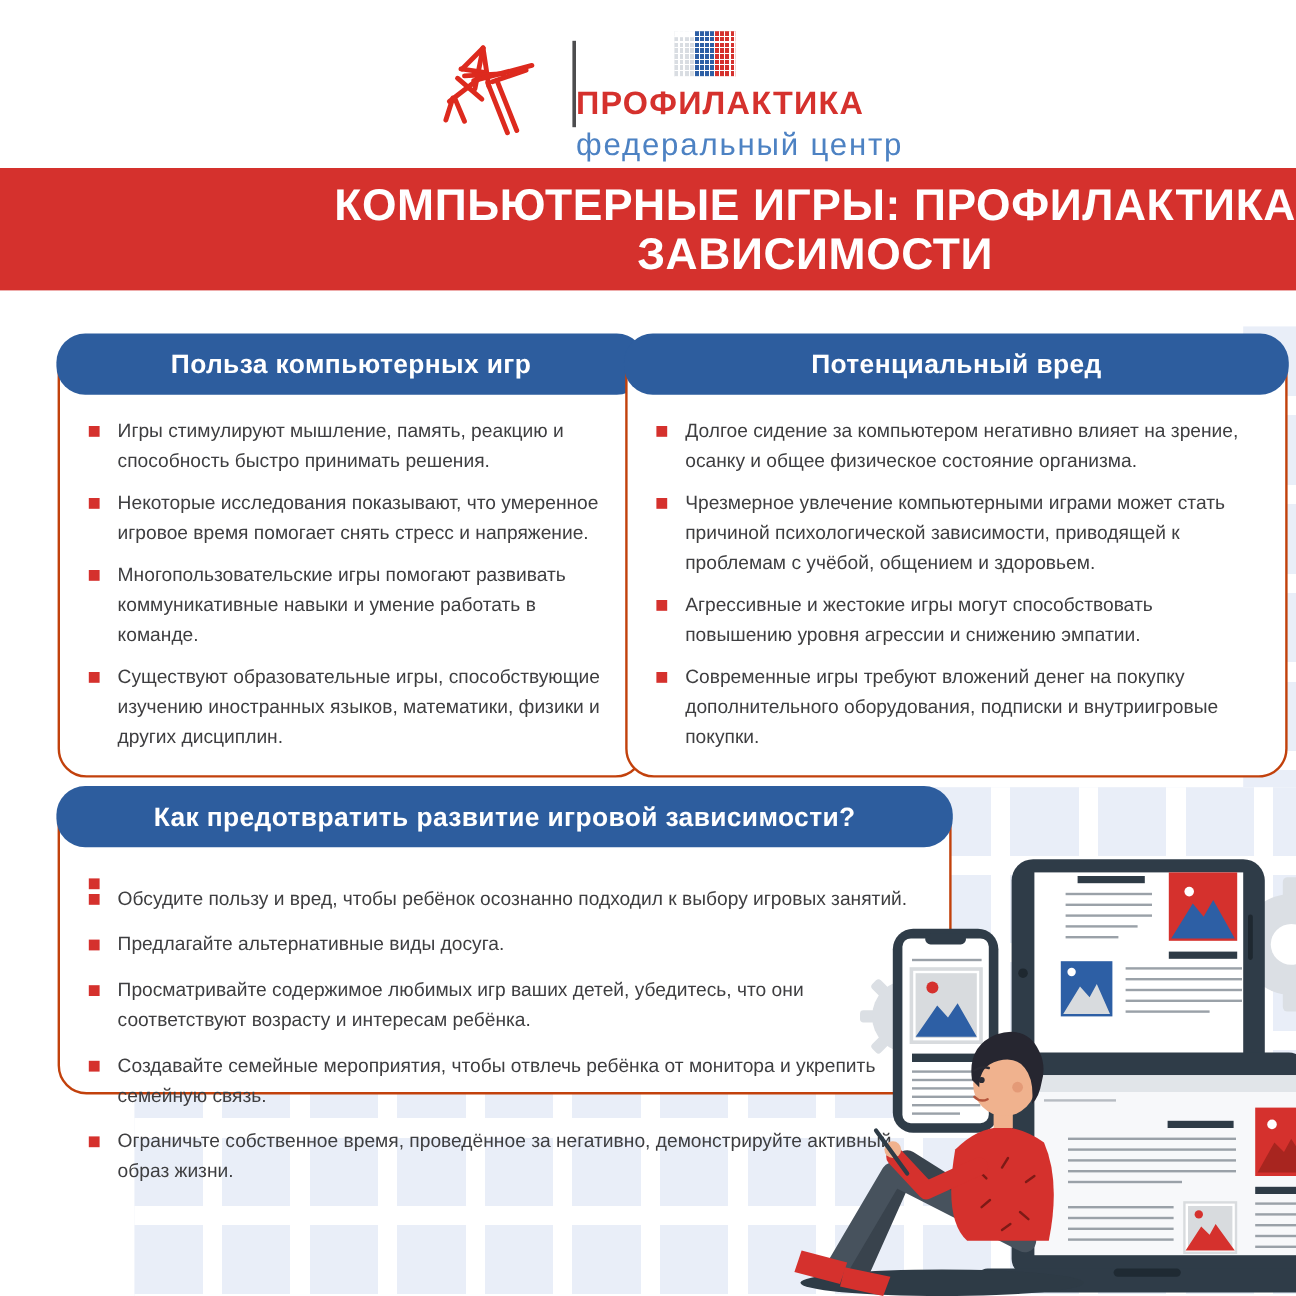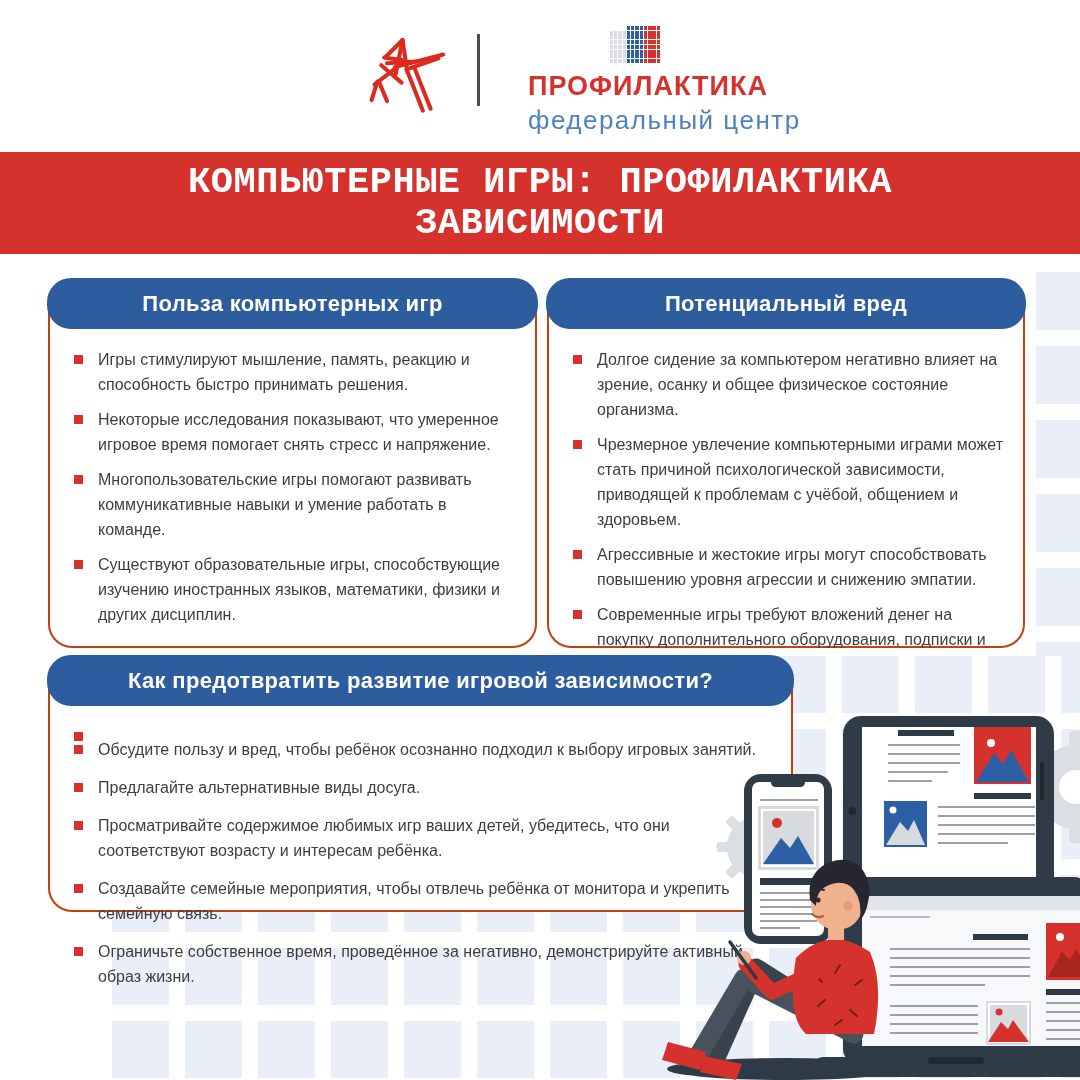--- a/index.html
+++ b/index.html
@@ -12,42 +12,42 @@
     background-image:
       repeating-linear-gradient(to right, transparent 0 57px, #fff 57px 73px),
       repeating-linear-gradient(to bottom, transparent 0 57px, #fff 57px 73px);}
   .pattern-strip-right{position:absolute;left:1036px;top:272px;width:44px;height:384px;z-index:0;
     background-color:#e9eef8;
     background-image:repeating-linear-gradient(to bottom, transparent 0 58px, #fff 58px 74px);}
 
   
   .logo-horse{position:absolute;left:358px;top:26px;width:92px;height:90px;}
   .logo-divider{position:absolute;left:477px;top:34px;width:3px;height:72px;background:#4d4d4f;}
-  .logo-right{position:absolute;left:528px;top:26px;width:215px;text-align:left;}
+  .logo-right{position:absolute;left:480px;top:26px;width:215px;text-align:left;}
   .flag{position:relative;width:51px;height:38px;margin:0 auto;
     background-color:#fff;
     background-image:
       repeating-linear-gradient(to right, transparent 0 3.25px, #fff 3.25px 4.25px),
       repeating-linear-gradient(to bottom, transparent 0 3.75px, #fff 3.75px 4.75px),
       linear-gradient(to right, #d9dde2 0 17px, #2d5fa5 17px 34px, #d5312d 34px 51px);}
   .flag-notch{position:absolute;left:0;top:0;width:17px;height:5px;background:#fff;}
   .org-name{margin-top:7px;font-size:27px;font-weight:bold;color:#d5312d;letter-spacing:1px;white-space:nowrap;}
   .org-subtitle{margin-top:3px;font-size:26px;color:#4d82c3;letter-spacing:1.5px;white-space:nowrap;}
 
   
-  .banner{position:absolute;left:0;top:152px;width:1080px;height:102px;background:#d5312d;z-index:1;
-    display:flex;align-items:center;justify-content:center;font-family:Liberation Mono, monospace;}
+  .banner{position:absolute;left:0;top:140px;width:1080px;height:102px;background:#d5312d;z-index:1;
+    display:flex;align-items:center;justify-content:flex-end;}
   .banner h1{margin:0;color:#fff;font-size:37px;line-height:41px;font-weight:bold;
     text-align:center;letter-spacing:0.5px;}
   .banner h1 span{display:block;}
 
   
   .card{position:absolute;background:#fff;border:2px solid #c2410c;border-radius:24px;z-index:1;box-sizing:border-box;}
   .card-benefits{left:48px;top:279px;width:489px;height:369px;}
-  .card-harm{left:547px;top:279px;width:478px;height:369px;}
+  .card-harm{left:521px;top:279px;width:552px;height:369px;}
   .card-prevention{left:48px;top:656px;width:745px;height:256px;}
   .card-head{position:absolute;top:-3px;left:-3px;right:-3px;height:51px;background:#2d5d9e;
     border-radius:24px;display:flex;align-items:center;justify-content:center;}
   .card-head span{color:#fff;font-size:22px;font-weight:bold;letter-spacing:0.3px;}
   .card ul{margin:0;padding:66px 18px 0 24px;list-style:none;}
   .card li{position:relative;padding-left:24px;margin-bottom:10px;font-size:16px;line-height:25px;}
   .card-prevention li{margin-bottom:13px;}
   .bullet{position:absolute;left:0;top:8px;width:9px;height:9px;background:#d5312d;display:block;}
 
   

